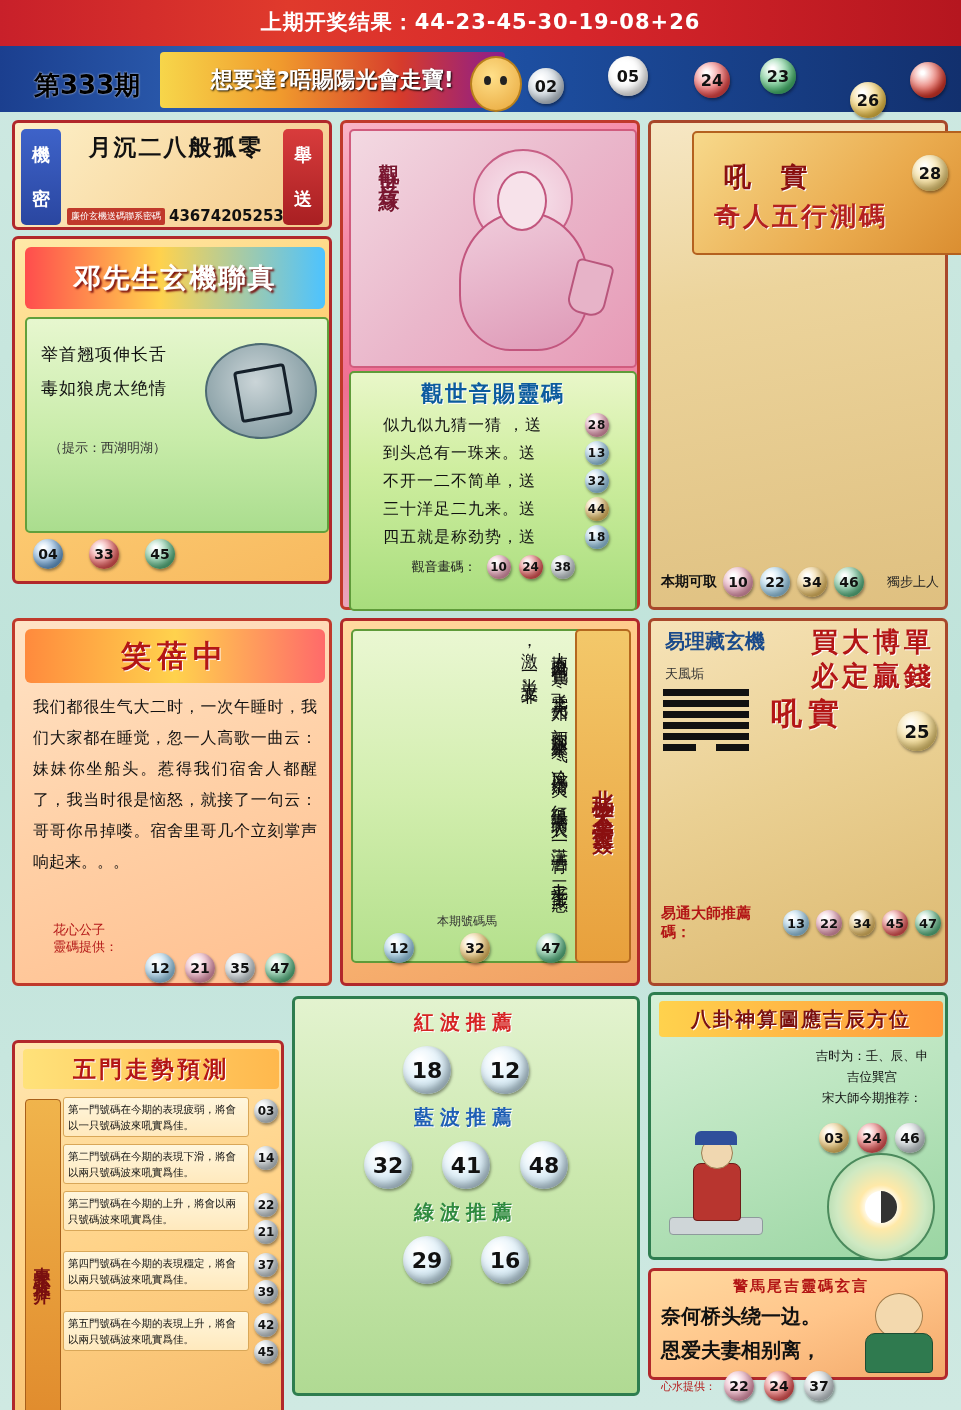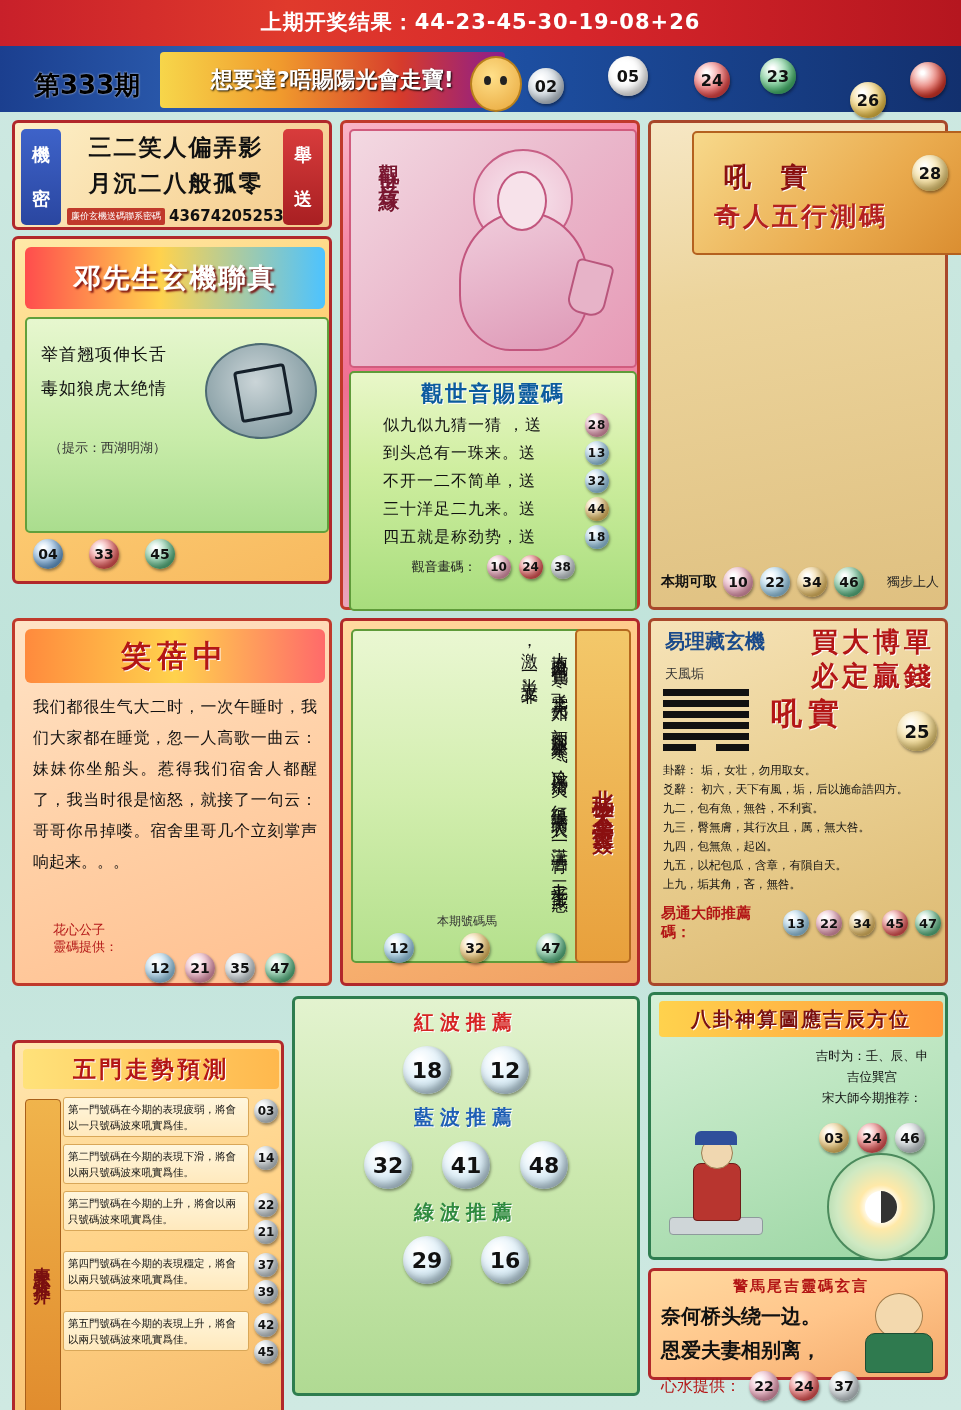--- a/index.html
+++ b/index.html
@@ -196,21 +196,21 @@
   
   .p-pre{left:648px;top:1268px;width:300px;height:112px;
      background:linear-gradient(160deg,#ffd9a0,#ffc58a 50%,#f3a96a);border:3px solid #b1282b;border-radius:6px;}
   .pre-title{position:absolute;left:8px;top:4px;width:284px;height:22px;
      display:flex;align-items:center;justify-content:center;color:#b31616;font-size:15px;font-weight:bold;letter-spacing:2px;}
   .pre-poem{position:absolute;left:10px;top:28px;width:206px;font-size:20px;line-height:34px;color:#111;font-weight:bold;}
   .pre-man{position:absolute;right:10px;top:22px;width:74px;height:78px;}
   .pre-man .fh{position:absolute;left:14px;top:0;width:46px;height:44px;border-radius:50%;background:#f3d9ae;border:1px solid #a07c4b;}
   .pre-man .fb{position:absolute;left:4px;top:40px;width:66px;height:38px;border-radius:10px 10px 4px 4px;background:#2f7a4f;border:1px solid #1d4d33;}
   .pre-foot{position:absolute;left:10px;top:100px;width:280px;display:flex;align-items:center;gap:8px;}
-  .pre-foot .lbl{font-size:16px;color:#b31616;}
+  .pre-foot .lbl{font-size:11px;color:#b31616;}
   .ball-s{width:26px;height:26px;font-size:13px;}
   .ball-m{width:30px;height:30px;font-size:14px;}
 </style>
 </head>
 <body>
 
 <div class="page">
 
   <div class="header">
     <div class="hdr-bar">
@@ -235,21 +235,20 @@
   <div class="panel p-jimi">
     <div class="jimi-l">
       <span>機</span>
         <span>密</span>
     </div>
     <div class="jimi-r">
       <span>舉</span>
         <span>送</span>
     </div>
     <div class="jimi-poem">
-      <div>三二笑人偏弄影</div>
       <div>月沉二八般孤零</div>
     </div>
     <div class="jimi-foot">
       <span class="tag">廉价玄機送碼聯系密碼</span>
       <span class="num">43674205253</span>
     </div>
   </div>
 
   <div class="panel p-deng">
     <div class="deng-title">邓先生玄機聯真</div>
@@ -369,29 +368,20 @@
     <div class="hexa">
       <div class="ln"></div>
         <div class="ln"></div>
         <div class="ln"></div>
       <div class="ln"></div>
         <div class="ln"></div>
         <div class="ln broken"></div>
     </div>
     <div class="yili-hou">吼實</div>
     <div class="ball" style="left:246px;top:90px;width:40px;height:40px;font-size:18px;background:radial-gradient(circle at 35% 30%,#fff,#f3c84b);">25</div>
-    <div class="yili-txt" id="yili-lines">
-        <div>卦辭： 垢，女壮，勿用取女。</div>
-        <div>爻辭： 初六，天下有風，垢，后以施命誥四方。</div>
-        <div>九二，包有魚，無咎，不利賓。</div>
-        <div>九三，臀無膚，其行次且，厲，無大咎。</div>
-        <div>九四，包無魚，起凶。</div>
-        <div>九五，以杞包瓜，含章，有隕自天。</div>
-        <div>上九，垢其角，吝，無咎。</div>
-      </div>
     <div class="yili-foot">
       <span class="lbl">易通大師推薦碼：</span>
       <span id="yili-balls" style="display:flex;gap:7px;">
           <div class="ball ball-s" style="position: relative; background: radial-gradient(circle at 35% 30%, rgb(255, 255, 255) 5%, rgb(159, 211, 240) 70%);">13</div>
           <div class="ball ball-s" style="position: relative; background: radial-gradient(circle at 35% 30%, rgb(255, 255, 255) 5%, rgb(240, 160, 184) 70%);">22</div>
           <div class="ball ball-s" style="position: relative; background: radial-gradient(circle at 35% 30%, rgb(255, 255, 255) 5%, rgb(243, 200, 106) 70%);">34</div>
           <div class="ball ball-s" style="position: relative; background: radial-gradient(circle at 35% 30%, rgb(255, 255, 255) 5%, rgb(239, 91, 91) 70%);">45</div>
           <div class="ball ball-s" style="position: relative; background: radial-gradient(circle at 35% 30%, rgb(255, 255, 255) 5%, rgb(95, 191, 138) 70%);">47</div>
         </span>
     </div>

